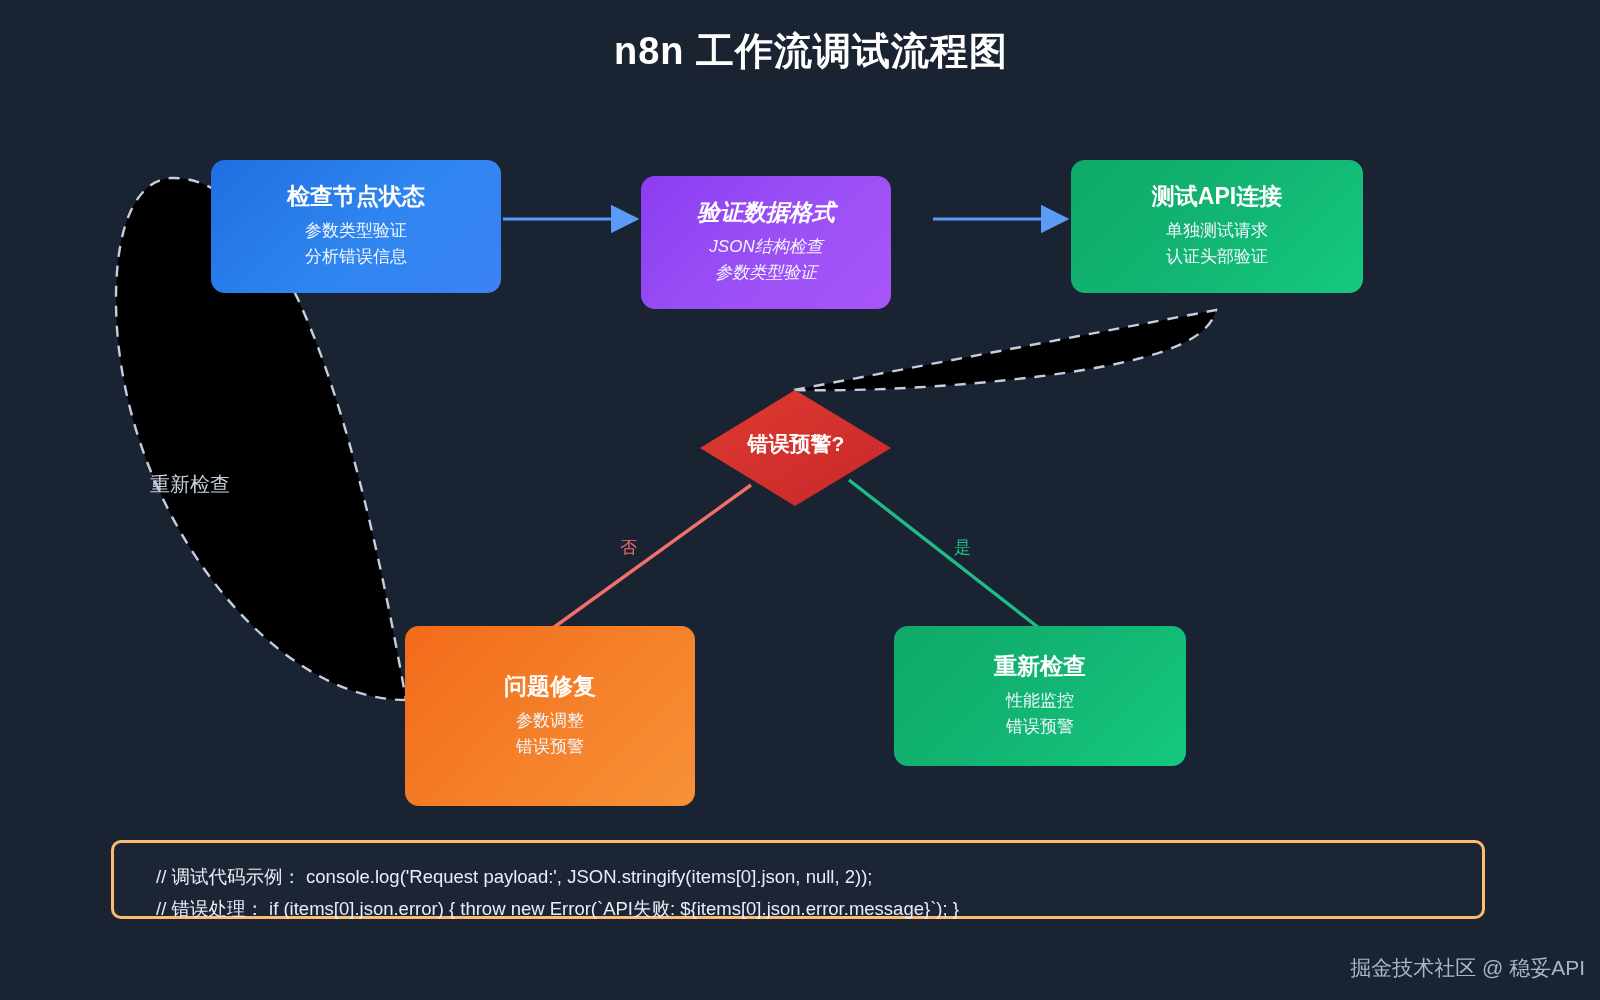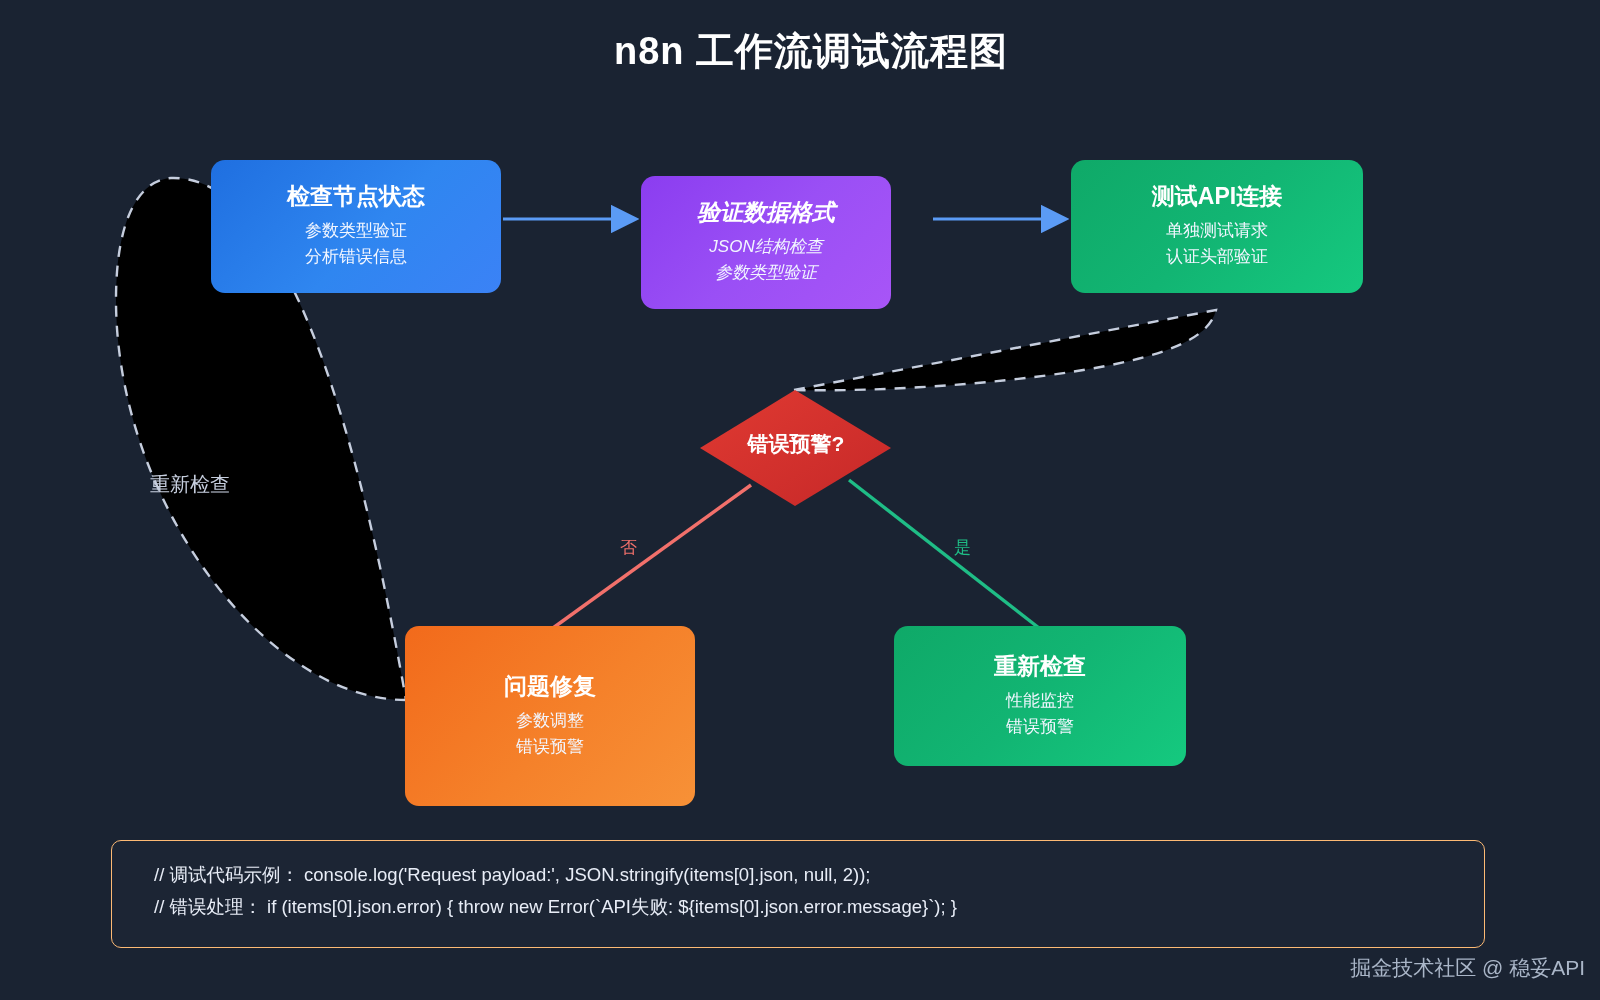--- a/index.html
+++ b/index.html
@@ -96,22 +96,22 @@
   }
   #label-no  { left: 609px; top: 536px; color: #f2706b; }
   #label-yes { left: 943px; top: 536px; color: #1fbd86; }
   #label-recheck { left: 139px; top: 471px; color: #c6cede; font-size: 20px; }
 
   #code-panel {
     position: absolute;
     left: 100px;
     top: 840px;
     width: 1374px;
-    height: 108px;
-    border: 1px solid #fdba74;
+    height: 79px;
+    border: 3px solid #fdba74;
     border-radius: 10px;
     box-sizing: border-box;
     padding: 18px 42px;
     background: rgba(255,255,255,0.012);
   }
   #code-panel .code-line {
     font-size: 18.5px;
     color: #e8edf7;
     line-height: 1.75;
     white-space: nowrap;

